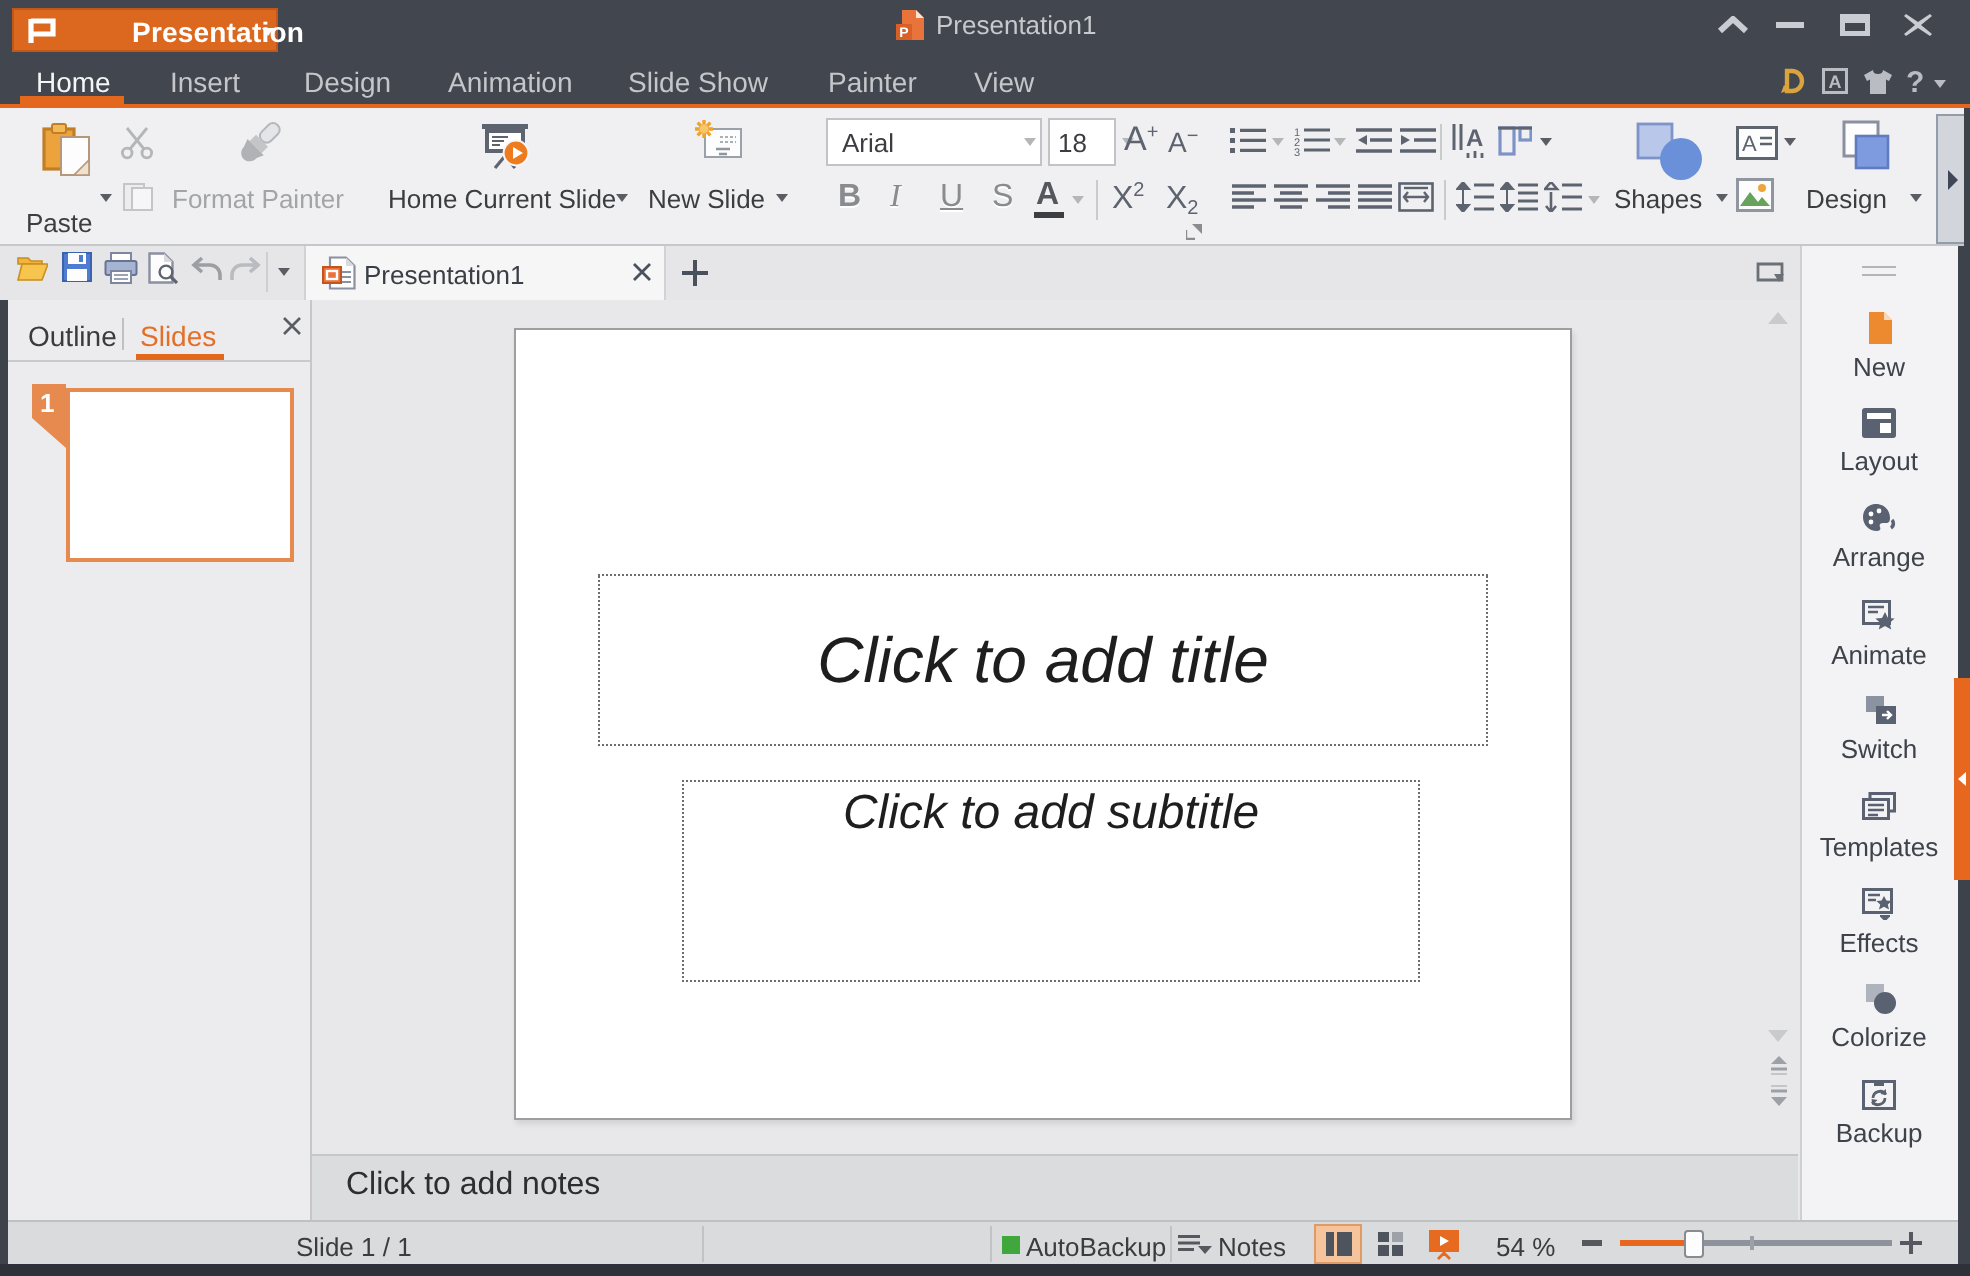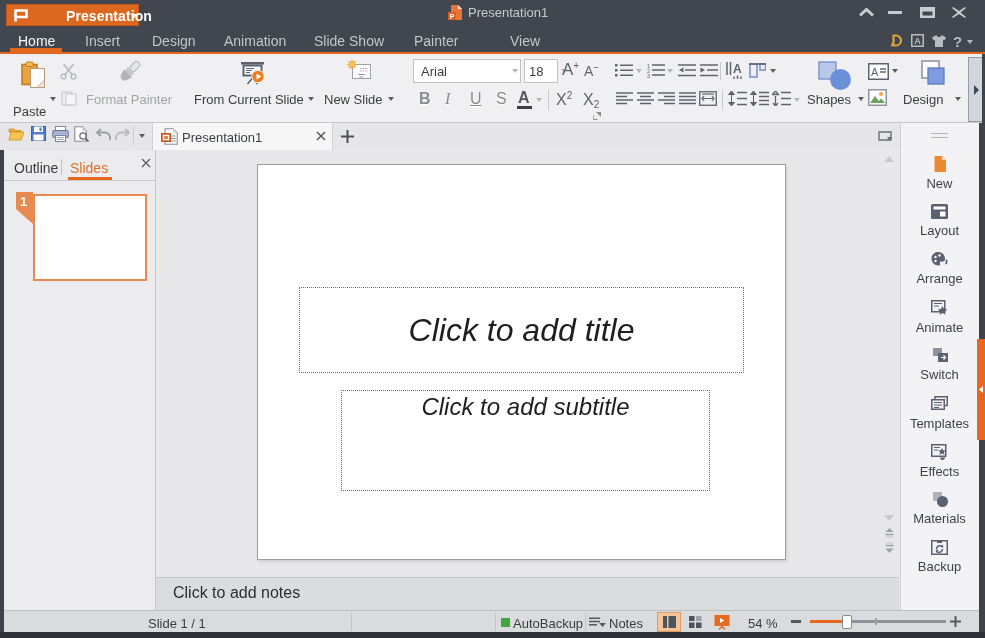--- a/index.html
+++ b/index.html
@@ -97,21 +97,21 @@
     <path d="M1 0 L7 4 L13 0 L14 1 L8.5 5.5 L14 10 L13 11 L7 7 L1 11 L0 10 L5.5 5.5 L0 1 Z" fill="#c9ccd2"></path>
   </svg>
 
 <div class="abs" id="menubar"></div>
 <div class="menuitem" style="left:18px;top:33px;color:#f4f5f6">Home</div>
 <div class="menuitem" style="left:85px;top:33px">Insert</div>
 <div class="menuitem" style="left:152px;top:33px">Design</div>
 <div class="menuitem" style="left:224px;top:33px">Animation</div>
 <div class="menuitem" style="left:314px;top:33px">Slide Show</div>
 <div class="menuitem" style="left:414px;top:33px">Painter</div>
-<div class="menuitem" style="left:510px;top:33px">View</div>
+<div class="menuitem" style="left:487px;top:33px">View</div>
 <div class="abs" id="homeline"></div>
 <div class="abs" id="ribbonline"></div>
 
 <svg class="abs" style="left:890px;top:34px" width="13" height="13" viewBox="0 0 13 13">
     <path d="M3.5 1.5 H6 A5 5 0 0 1 6 11.5 H3.5 Z" stroke="#d9a43e" stroke-width="2.2" fill="none"></path>
     <path d="M0.5 12.5 L4.5 11 L2 8.5 Z" fill="#d9a43e"></path>
   </svg>
 <svg class="abs" style="left:911px;top:34px" width="13" height="13" viewBox="0 0 13 13">
     <rect x="0.75" y="0.75" width="11.5" height="11.5" fill="none" stroke="#b9bcc2" stroke-width="1.5"></rect>
     <text x="6.5" y="10" font-size="9" font-weight="bold" fill="#b9bcc2" text-anchor="middle">A</text>
@@ -156,21 +156,21 @@
 
 <svg class="abs" style="left:241px;top:62px" width="25" height="24" viewBox="0 0 25 24">
   <rect x="0" y="0" width="23" height="2.5" fill="#5d6470"></rect>
   <rect x="1.5" y="2.5" width="20" height="12" fill="#5d6470"></rect>
   <rect x="3.5" y="4.5" width="16" height="8" fill="#fff"></rect>
   <path d="M5 6.5 h8 M5 8.5 h6 M5 10.5 h4" stroke="#5d6470" stroke-width="1"></path>
   <path d="M11.5 14.5 v3 M11.5 16 l-5 6 M11.5 16 l5 6" stroke="#5d6470" stroke-width="1.6" fill="none"></path>
   <circle cx="17" cy="14.5" r="6.2" fill="#ee7c1f" stroke="#f6f6f8" stroke-width="1"></circle>
   <path d="M15.5 11.5 L20.5 14.5 L15.5 17.5 Z" fill="#fff"></path>
 </svg>
-<div class="rlabel" style="left:194px;top:92px">From Current Slide</div>
+<div class="rlabel" style="left:194px;top:92px">Home Current Slide</div>
 <div class="caret" style="left:308px;top:97px"></div>
 
 <svg class="abs" style="left:345px;top:60px" width="27" height="25" viewBox="0 0 27 25">
   <rect x="7.5" y="4.5" width="18" height="14" fill="#fdfdfd" stroke="#9aa1ab"></rect>
   <path d="M15 8.5 h8 M15 11 h8" stroke="#aab0b8" stroke-width="1" stroke-dasharray="1.5 1"></path>
   <path d="M13 14.5 h7 M14.5 17 h4" stroke="#8f96a0" stroke-width="1.2"></path>
   <g stroke="#f1a32a" stroke-width="1.7">
     <path d="M7 0 V9 M2.5 4.5 H11.5 M3.8 1.3 L10.2 7.7 M10.2 1.3 L3.8 7.7"></path>
   </g>
   <circle cx="7" cy="4.5" r="2.2" fill="#f6c76a"></circle>
@@ -471,21 +471,21 @@
     <path d="M11 4 L12.2 6.3 L14.8 6.5 L12.9 8.2 L13.5 10.8 L11 9.4 L8.5 10.8 L9.1 8.2 L7.2 6.5 L9.8 6.3 Z" fill="#5a6170"></path>
     <path d="M9 14 h5 M11.5 14 l0 2 M9.5 14 l2 2 2 -2" stroke="#5a6170" stroke-width="1.1" fill="none"></path>
   </svg>
   <div class="lab">Effects</div>
 </div>
 <div class="sbitem" style="left:900px;top:492px">
   <svg width="16" height="15" viewBox="0 0 16 15">
     <rect x="1" y="0" width="9" height="9" fill="#aeb3bd"></rect>
     <circle cx="10.5" cy="9.5" r="5.5" fill="#5a6170"></circle>
   </svg>
-  <div class="lab">Materials</div>
+  <div class="lab">Colorize</div>
 </div>
 <div class="sbitem" style="left:900px;top:540px">
   <svg width="17" height="15" viewBox="0 0 17 15">
     <path d="M6 0.75 H0.75 V14.25 H16.25 V0.75 H11" fill="none" stroke="#5a6170" stroke-width="1.5"></path>
     <rect x="6" y="0" width="5" height="3" fill="#5a6170"></rect>
     <path d="M5.5 9 a3.5 3.5 0 0 1 6.4 -1.8 M11.5 9 a3.5 3.5 0 0 1 -6.4 1.8" stroke="#5a6170" stroke-width="1.4" fill="none"></path>
     <path d="M11.9 4.5 l0.3 3 -3 -0.5 z M5.1 12.5 l-0.3 -3 3 0.5 z" fill="#5a6170"></path>
   </svg>
   <div class="lab">Backup</div>
 </div>

